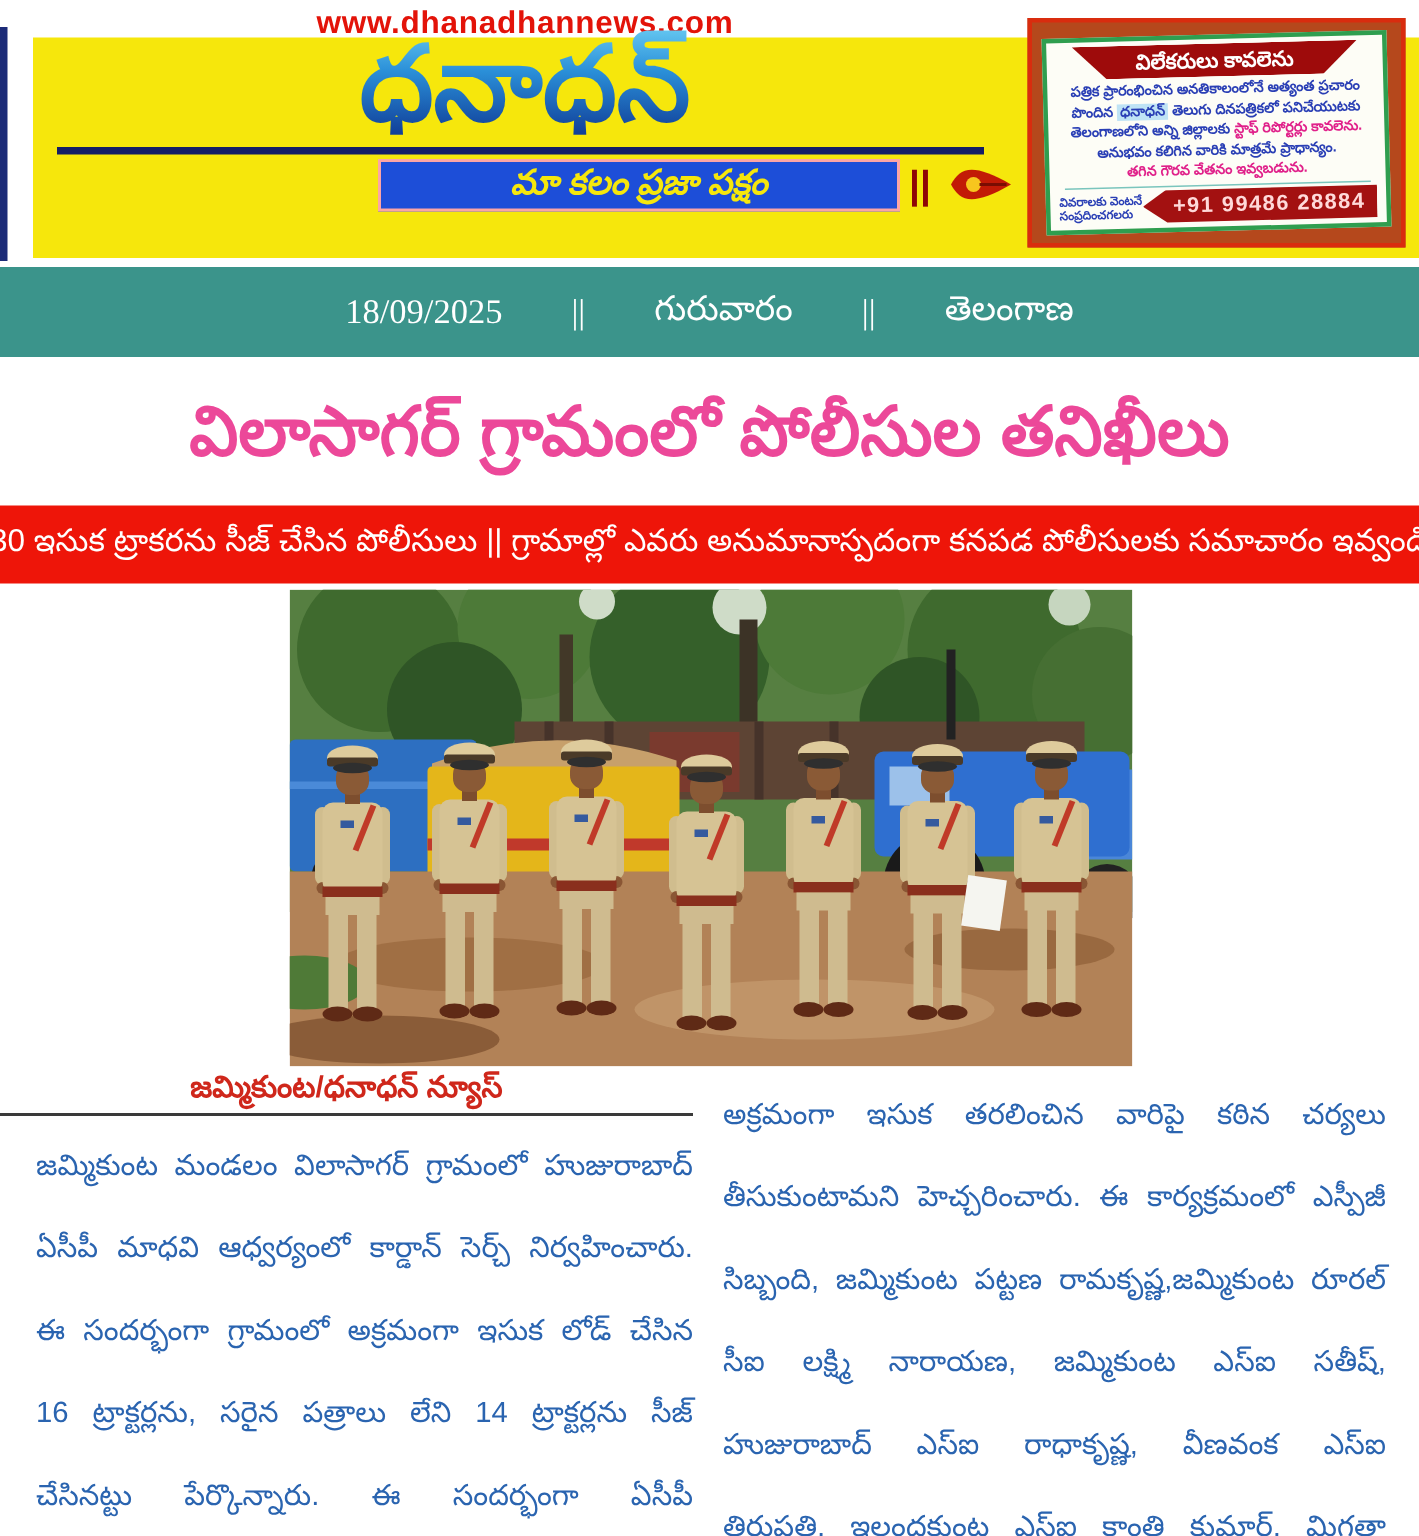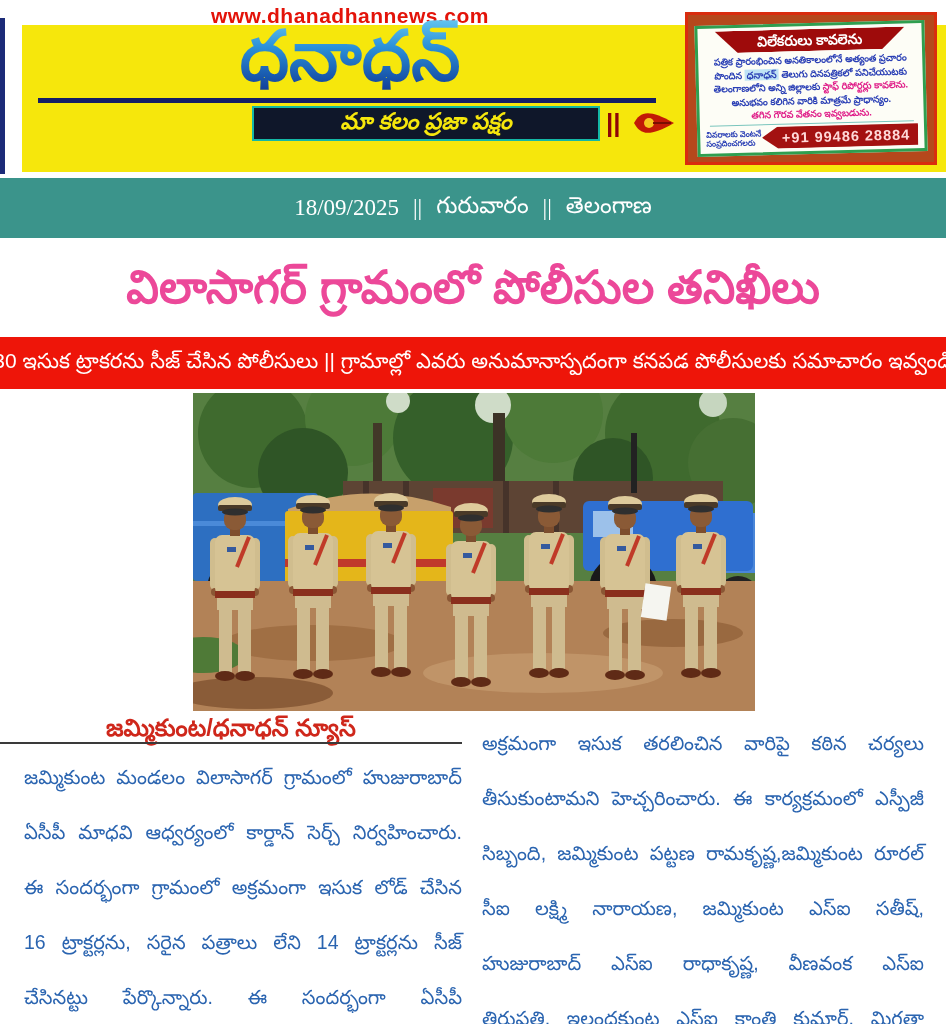--- a/index.html
+++ b/index.html
@@ -26,21 +26,21 @@
     -webkit-background-clip:text; background-clip:text;
     color:transparent; -webkit-text-fill-color:transparent;
   }
   .logo-underline { position:absolute; left:8px; top:98px; width:618px; height:5px; background:#141e66; }
   .logo-sub {
     position:absolute; left:8px; top:108px; color:#141e66;
     font-weight:bold; font-size:25px;
   }
   .tagline-box {
     position:absolute; left:222px; top:106px; width:348px; height:35px;
-    background:#0f172a; border:2px solid #14b8a6;
+    background:#1d4ed8; border:2px solid #fca5a5;
     display:flex; align-items:center; justify-content:center;
   }
   .tagline-text { color:#f6e70c; font-weight:bold; font-style:italic; font-size:23px; }
   .tagline-sep { position:absolute; left:576px; top:108px; color:#8e0606; font-weight:900; font-size:26px; }
   .pen-icon { position:absolute; left:596px; top:106px; }
 
   
   .ad-box {
     position:absolute; left:685px; top:12px; width:252px; height:153px;
     background:#b5481c; border:3px solid #d92c0e; padding:8px;
@@ -63,21 +63,21 @@
   .ad-phone {
     background:#a31111; color:#ffd9d9; font-weight:bold; font-size:14.5px;
     letter-spacing:1px; padding:3px 8px 3px 20px;
     clip-path:polygon(0 50%,16px 0,100% 0,100% 100%,16px 100%);
   }
 
   
   .date-bar {
     position:absolute; left:0; top:178px; width:946px; height:60px; background:#3b948b;
     display:flex; align-items:center; justify-content:center;
-    color:#ffffff; font-family:"Liberation Serif", serif; font-size:23px;
+    color:#ffffff; font-family:"Liberation Serif", serif; font-size:23px;gap:32px;
   }
   .date-bar span { margin:0 7px; }
 
   
   .headline {
     position:absolute; left:0; top:248px; width:946px; text-align:center;
     color:#ec4899; font-weight:bold; font-size:46px; line-height:78px;
   }
 
   
@@ -87,21 +87,21 @@
   }
   .subhead-text { color:#ffffff; font-size:21px; white-space:nowrap; }
 
   
   .photo { position:absolute; left:193px; top:393px; width:562px; height:318px; overflow:hidden; }
   .photo svg { display:block; }
 
   
   .caption {
     position:absolute; left:0; top:714px; width:462px; text-align:center;
-    color:#cf271b; font-weight:bold; font-size:24px;
+    color:#cf271b; font-weight:bold; font-size:20px;
   }
   .caption-rule { position:absolute; left:0; top:742px; width:462px; height:2px; background:#3a3a3a; }
 
   
   .col {
     position:absolute; color:#2a64b0; font-size:19.5px; line-height:55px;
     text-align:justify; word-spacing:5px;
   }
   .col-left  { left:24px;  top:750px; width:438px; height:274px; text-align-last:justify; }
   .col-right { left:482px; top:716px; width:442px; height:308px; }

